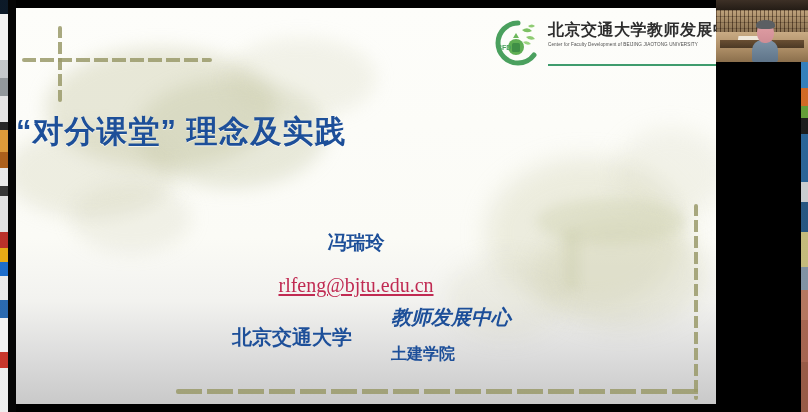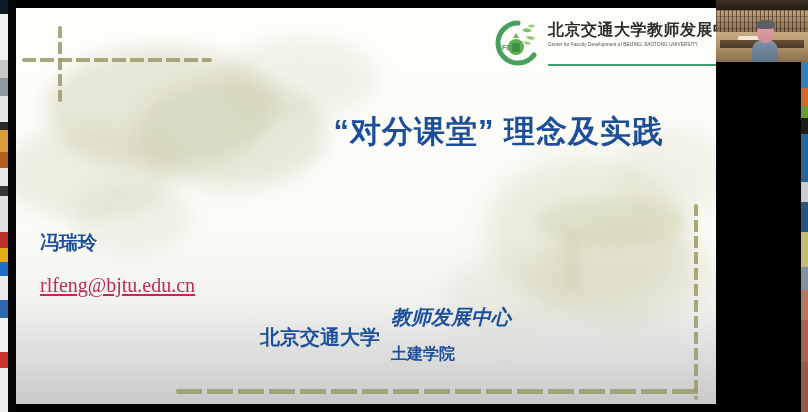--- a/index.html
+++ b/index.html
@@ -86,34 +86,34 @@
   .logo{position:absolute;left:478px;top:10px;width:228px;height:54px;}
   .logo-mark{position:absolute;left:0;top:2px;width:48px;height:46px;}
   .logo-text{position:absolute;left:54px;top:2px;width:172px;}
   .logo-cn{font-family:"Liberation Sans",sans-serif;font-weight:bold;font-size:16px;color:#2e2e2e;
     letter-spacing:.5px;line-height:19px;white-space:nowrap;}
   .logo-en{font-size:4.6px;color:#4c4c4c;letter-spacing:.12px;margin-top:2px;white-space:nowrap;
     transform:scaleY(1.25);transform-origin:left top;}
   .logo-rule{position:absolute;left:54px;top:46px;width:172px;height:2px;background:#3f9c6d;}
 
   
-  .title{position:absolute;left:0;top:103px;width:648px;text-align:right;
+  .title{position:absolute;left:0;top:103px;width:648px;text-align:left;
     font-family:"Liberation Sans",sans-serif;font-weight:bold;font-size:31px;color:#1d4f99;
     letter-spacing:1px;text-shadow:0 1px 0 rgba(255,255,255,.6);}
 
   
-  .presenter{position:absolute;left:0;top:222px;width:680px;text-align:left;padding-left:24px;}
+  .presenter{position:absolute;left:0;top:222px;width:680px;text-align:center;}
   .pres-name{font-family:"Liberation Sans",sans-serif;font-weight:bold;font-size:19px;color:#1d4f99;}
   .pres-mail{margin-top:18px;font-family:"Liberation Serif",serif;font-size:20px;color:#c02a52;
     text-decoration:underline;text-underline-offset:2px;}
 
   
   .affil{position:absolute;left:0;top:296px;width:700px;height:76px;}
   .af-left{position:absolute;left:216px;top:20px;font-family:"Liberation Sans",sans-serif;
-    font-weight:bold;font-size:20px;color:#1d4f99;margin-left:28px;}
+    font-weight:bold;font-size:20px;color:#1d4f99;}
   .af-r1{position:absolute;left:375px;top:0px;font-family:"Liberation Sans",sans-serif;
     font-weight:bold;font-size:20px;color:#1d4f99;font-style:italic;}
   .af-r2{position:absolute;left:375px;top:40px;font-family:"Liberation Sans",sans-serif;
     font-weight:bold;font-size:16px;color:#1d4f99;}
 </style>
 </head>
 <body>
 
 <div id="screen">
 

